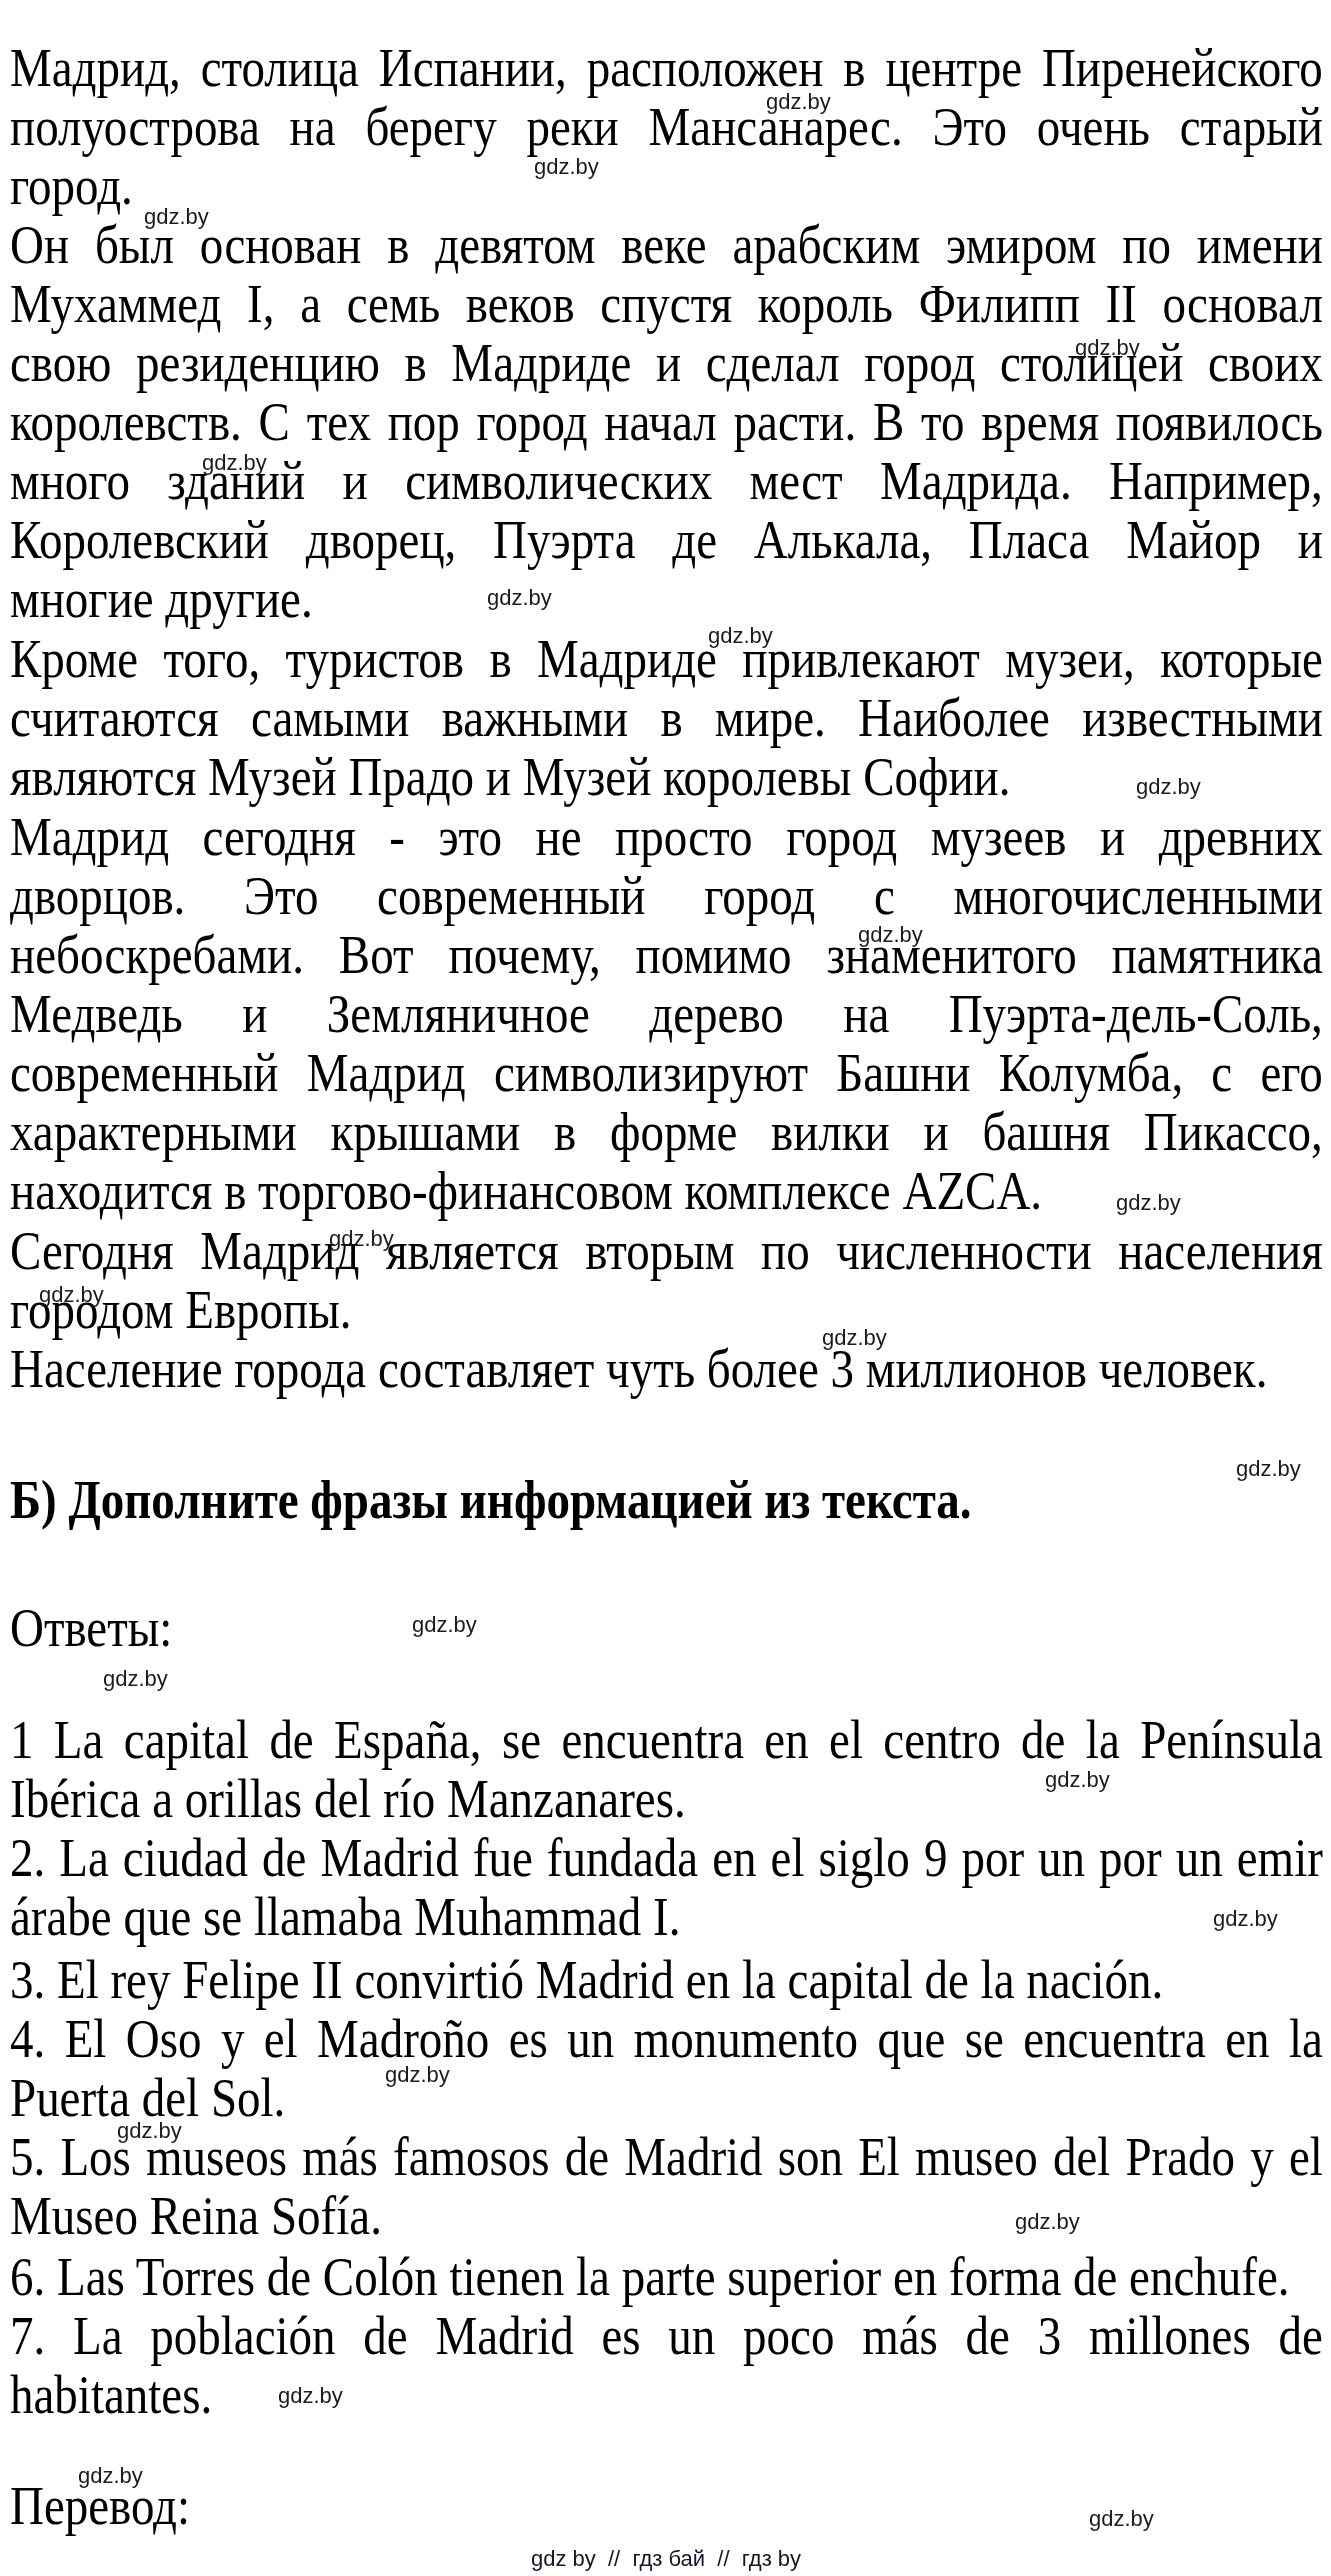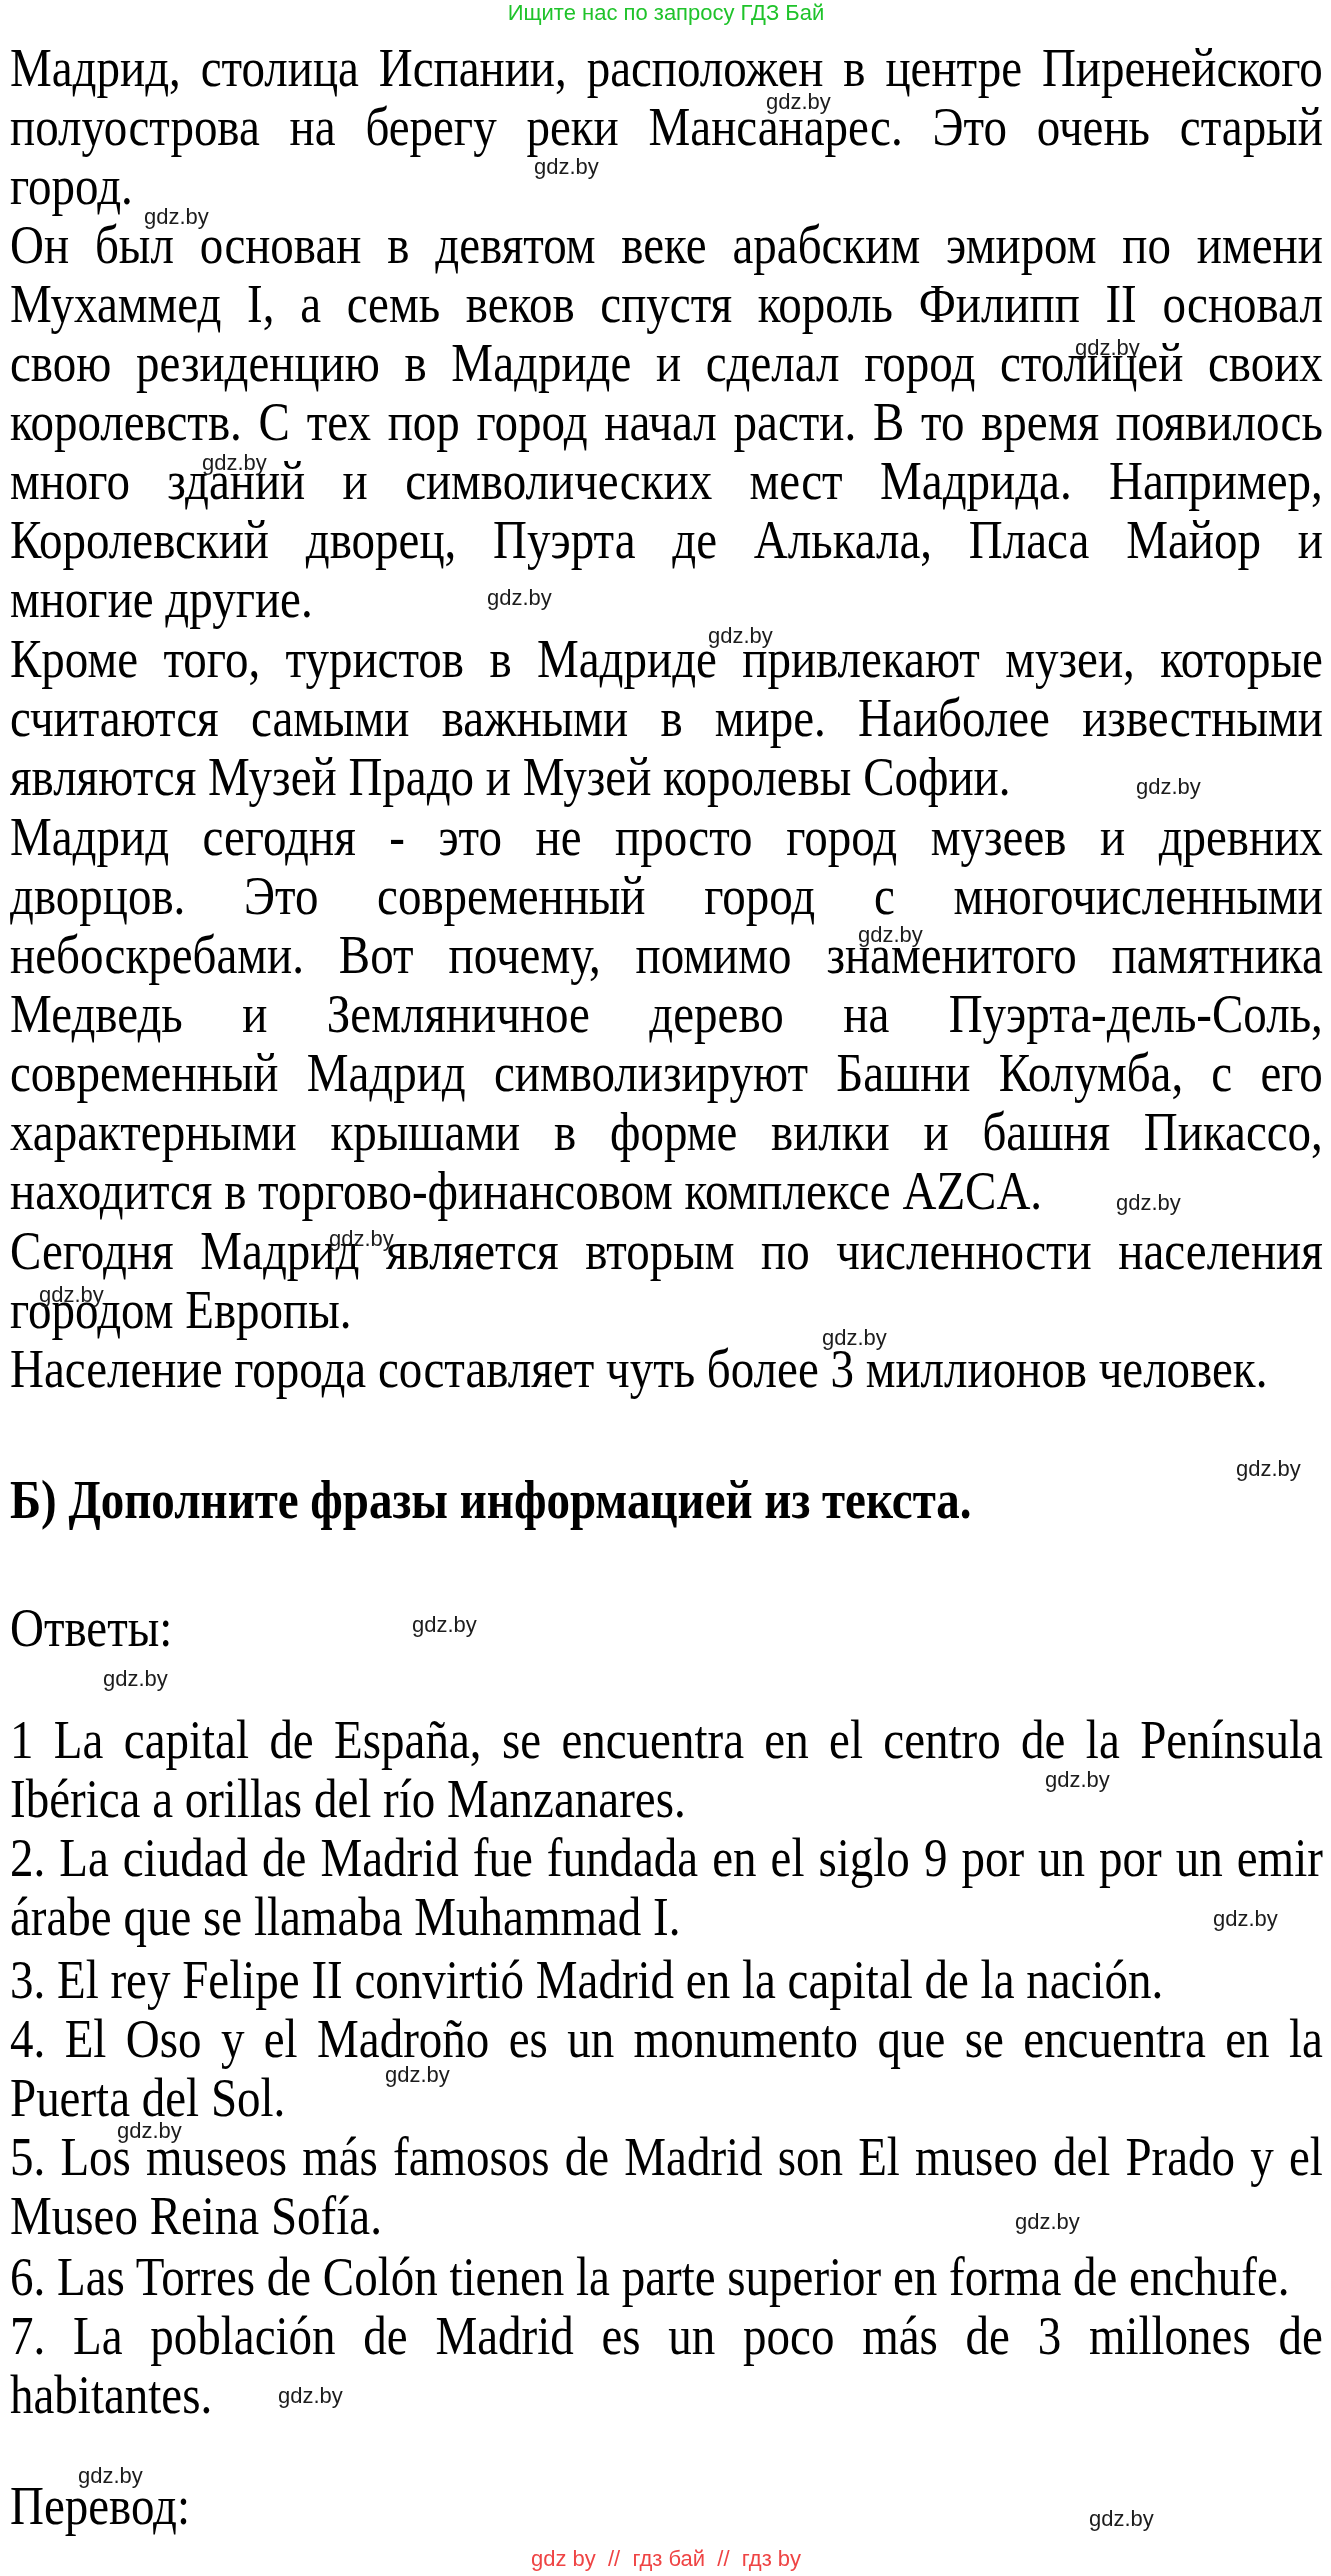--- a/index.html
+++ b/index.html
@@ -53,21 +53,20 @@
     font-family: "Liberation Sans", sans-serif;
     font-size: 22px;
     line-height: 25px;
     white-space: pre;
   }
 </style>
 </head>
 <body>
 
 <div class="page">
-  <div class="promo" style="color: rgb(31, 195, 42);">Ищите нас по запросу ГДЗ Бай</div>
 
   <div class="content" id="content">
       <div class="block" style="top: 39px;">
         <div class="line just">Мадрид, столица Испании, расположен в центре Пиренейского</div>
         <div class="line just">полуострова на берегу реки Мансанарес. Это очень старый</div>
         <div class="line">город.</div>
       </div>
       <div class="block" style="top: 216px;">
         <div class="line just">Он был основан в девятом веке арабским эмиром по имени</div>
         <div class="line just">Мухаммед I, а семь веков спустя король Филипп II основал</div>
@@ -155,15 +154,15 @@
       <span class="wm" style="left: 1045px; top: 1767px; color: rgb(28, 28, 28);">gdz.by</span>
       <span class="wm" style="left: 1213px; top: 1906px; color: rgb(28, 28, 28);">gdz.by</span>
       <span class="wm" style="left: 385px; top: 2062px; color: rgb(28, 28, 28);">gdz.by</span>
       <span class="wm" style="left: 117px; top: 2118px; color: rgb(28, 28, 28);">gdz.by</span>
       <span class="wm" style="left: 1015px; top: 2209px; color: rgb(28, 28, 28);">gdz.by</span>
       <span class="wm" style="left: 278px; top: 2383px; color: rgb(28, 28, 28);">gdz.by</span>
       <span class="wm" style="left: 78px; top: 2463px; color: rgb(28, 28, 28);">gdz.by</span>
       <span class="wm" style="left: 1089px; top: 2506px; color: rgb(28, 28, 28);">gdz.by</span>
     </div>
 
-  <div class="footer" style="color: #ef4444; top: 2546px;">gdz by  //  гдз бай  //  гдз by</div>
+  <div class="footer" style="color: #0f172a; top: 2546px;">gdz by  //  гдз бай  //  гдз by</div>
 </div>
 
 
 </body></html>

